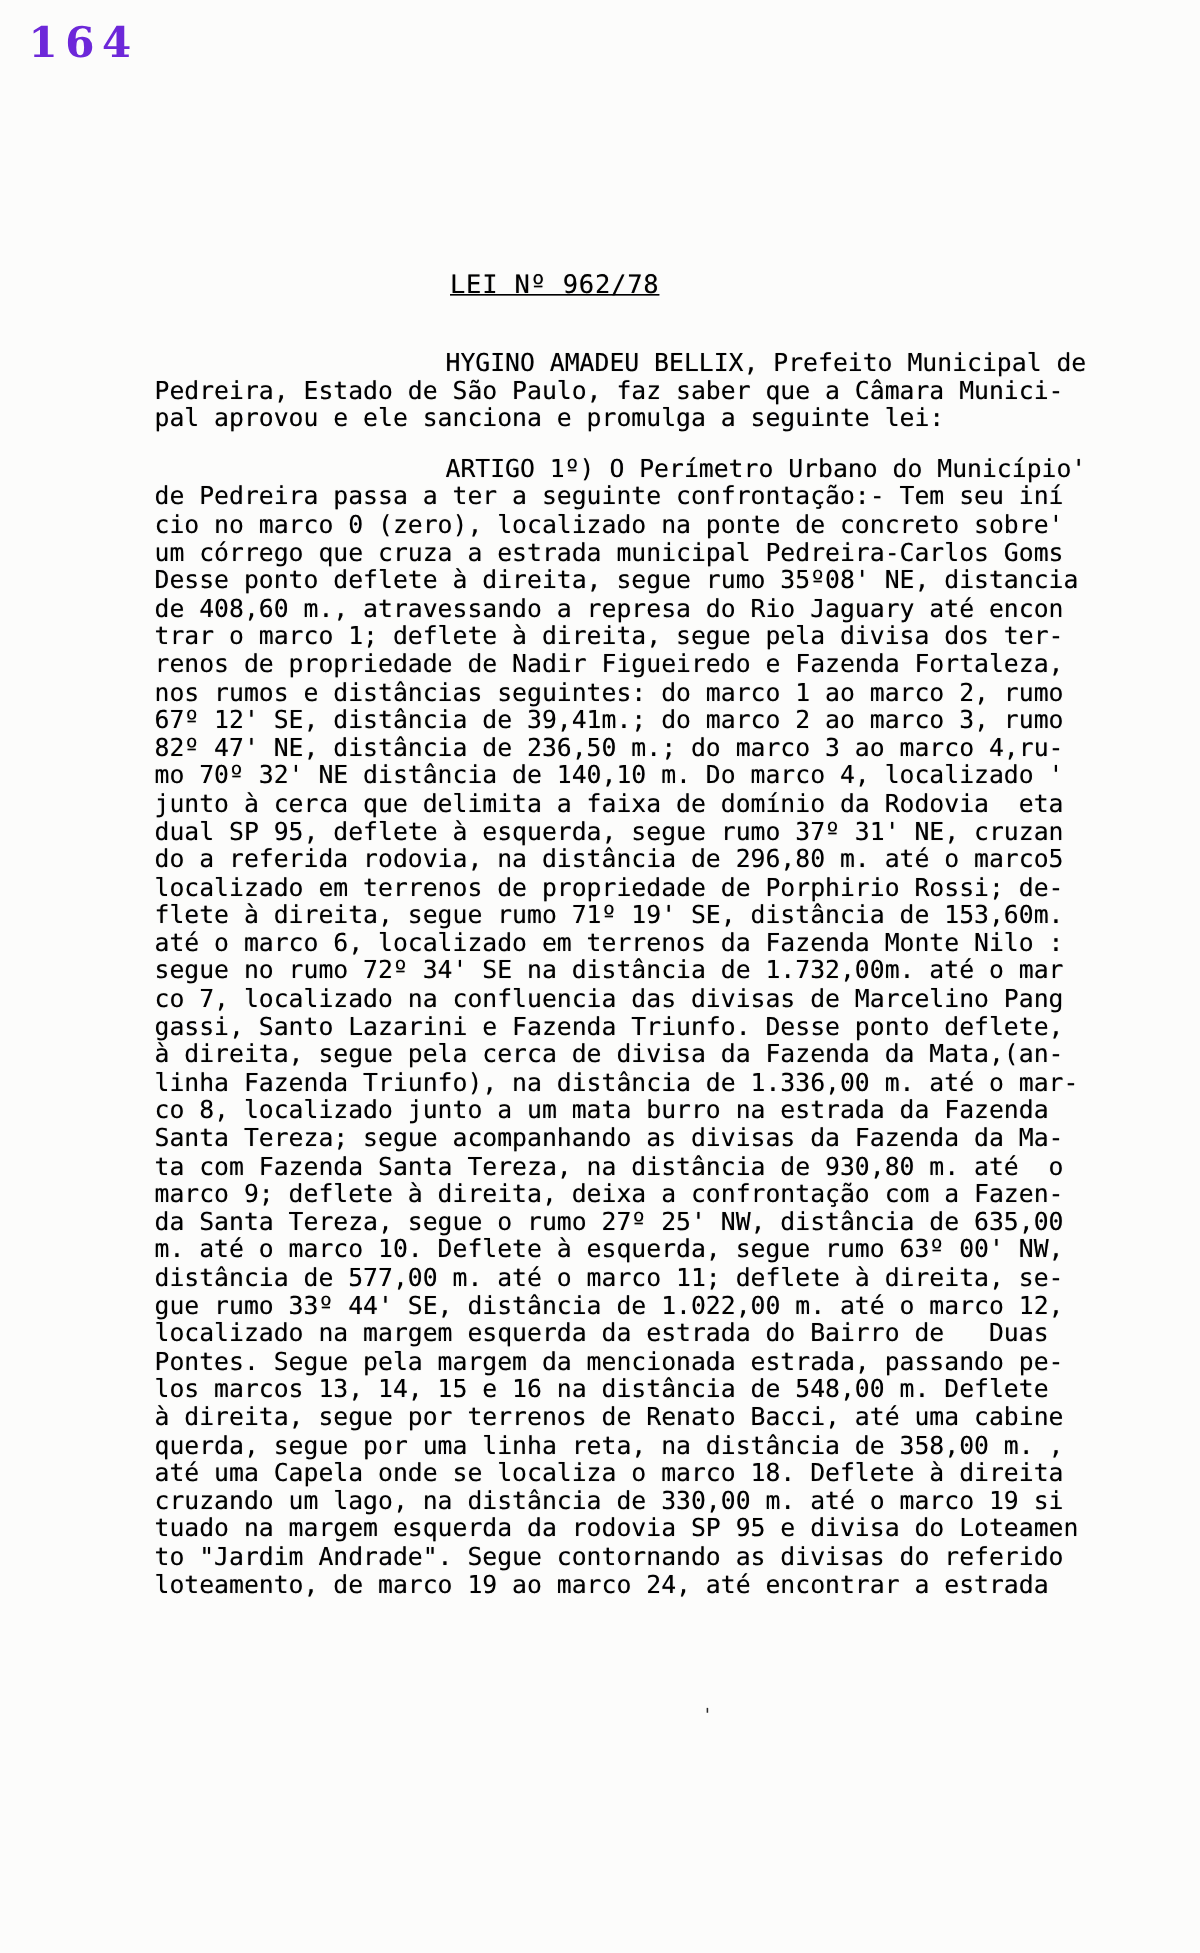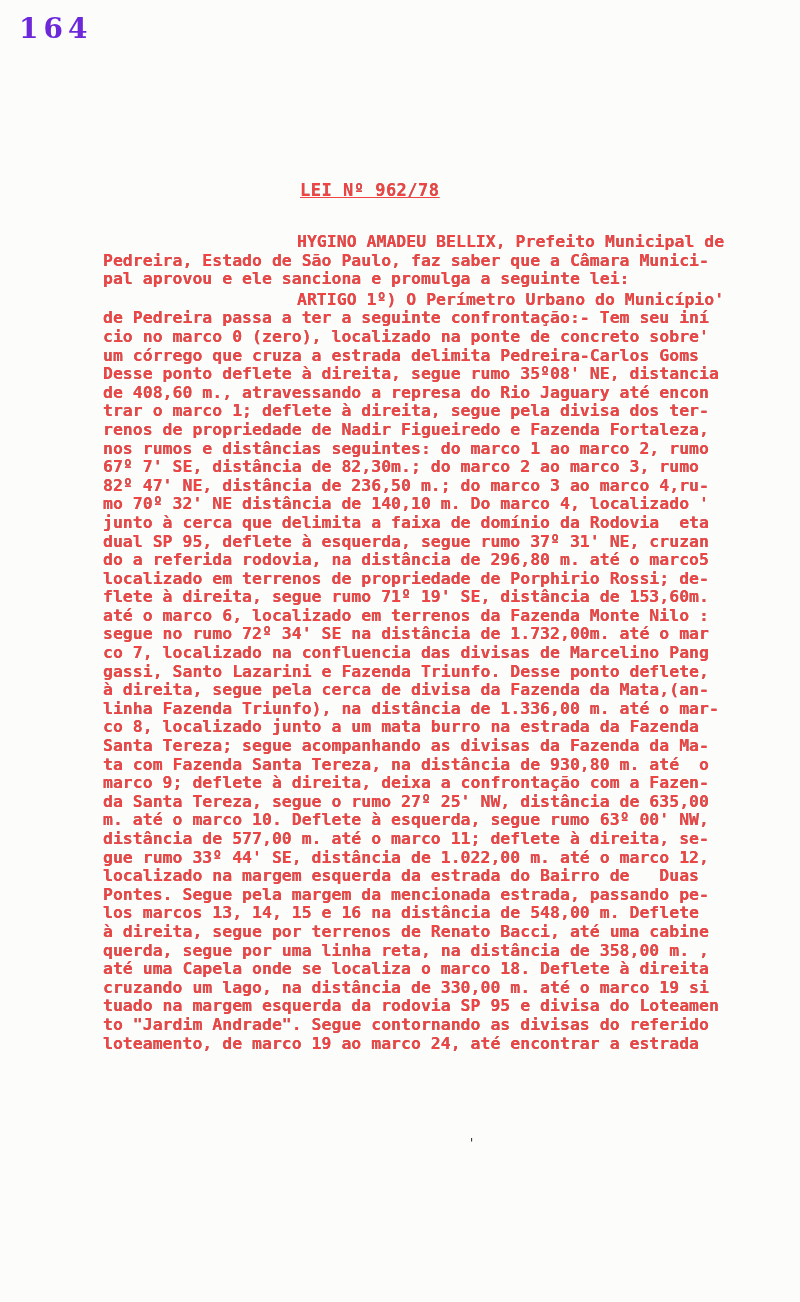--- a/index.html
+++ b/index.html
@@ -22,37 +22,37 @@
     font-size: 28px;
     letter-spacing: 5px;
     color: #6d28d9;
   }
   .doc {
     position: absolute;
     left: 103px;
     top: 180px;
     width: 660px;
     font-family: "DejaVu Sans Mono", monospace;
-    font-weight: bold;
+    font-weight: normal;
     font-size: 16.5px;
-    color: #ef4444;
+    color: #000000;
     text-shadow: 0 0 0.5px rgba(20,20,20,0.55);
   }
   .law-title {
     margin-left: 197px;
     text-decoration: underline;
     font-size: 17px;
     letter-spacing: 0.5px;
     white-space: pre;
   }
   .para {
     margin-top: 33px;
   }
   .para + .para {
-    margin-top: 2px;
+    margin-top: 15px;
   }
   .line {
     white-space: pre;
     line-height: 18.6px;
     height: 18.6px;
   }
   .first-line {
     text-indent: 194px;
   }
   .scan-artifact {
@@ -75,27 +75,27 @@
   <div class="para">
       <div class="line first-line">HYGINO AMADEU BELLIX, Prefeito Municipal de</div>
       <div class="line">Pedreira, Estado de São Paulo, faz saber que a Câmara Munici-</div>
       <div class="line">pal aprovou e ele sanciona e promulga a seguinte lei:</div>
     </div>
 
   <div class="para">
       <div class="line first-line">ARTIGO 1º) O Perímetro Urbano do Município'</div>
       <div class="line">de Pedreira passa a ter a seguinte confrontação:- Tem seu iní</div>
       <div class="line">cio no marco 0 (zero), localizado na ponte de concreto sobre'</div>
-      <div class="line">um córrego que cruza a estrada delimita Pedreira-Carlos Goms</div>
+      <div class="line">um córrego que cruza a estrada municipal Pedreira-Carlos Goms</div>
       <div class="line">Desse ponto deflete à direita, segue rumo 35º08' NE, distancia</div>
       <div class="line">de 408,60 m., atravessando a represa do Rio Jaguary até encon</div>
       <div class="line">trar o marco 1; deflete à direita, segue pela divisa dos ter-</div>
       <div class="line">renos de propriedade de Nadir Figueiredo e Fazenda Fortaleza,</div>
       <div class="line">nos rumos e distâncias seguintes: do marco 1 ao marco 2, rumo</div>
-      <div class="line">67º 7' SE, distância de 82,30m.; do marco 2 ao marco 3, rumo</div>
+      <div class="line">67º 12' SE, distância de 39,41m.; do marco 2 ao marco 3, rumo</div>
       <div class="line">82º 47' NE, distância de 236,50 m.; do marco 3 ao marco 4,ru-</div>
       <div class="line">mo 70º 32' NE distância de 140,10 m. Do marco 4, localizado '</div>
       <div class="line">junto à cerca que delimita a faixa de domínio da Rodovia  eta</div>
       <div class="line">dual SP 95, deflete à esquerda, segue rumo 37º 31' NE, cruzan</div>
       <div class="line">do a referida rodovia, na distância de 296,80 m. até o marco5</div>
       <div class="line">localizado em terrenos de propriedade de Porphirio Rossi; de-</div>
       <div class="line">flete à direita, segue rumo 71º 19' SE, distância de 153,60m.</div>
       <div class="line">até o marco 6, localizado em terrenos da Fazenda Monte Nilo :</div>
       <div class="line">segue no rumo 72º 34' SE na distância de 1.732,00m. até o mar</div>
       <div class="line">co 7, localizado na confluencia das divisas de Marcelino Pang</div>

